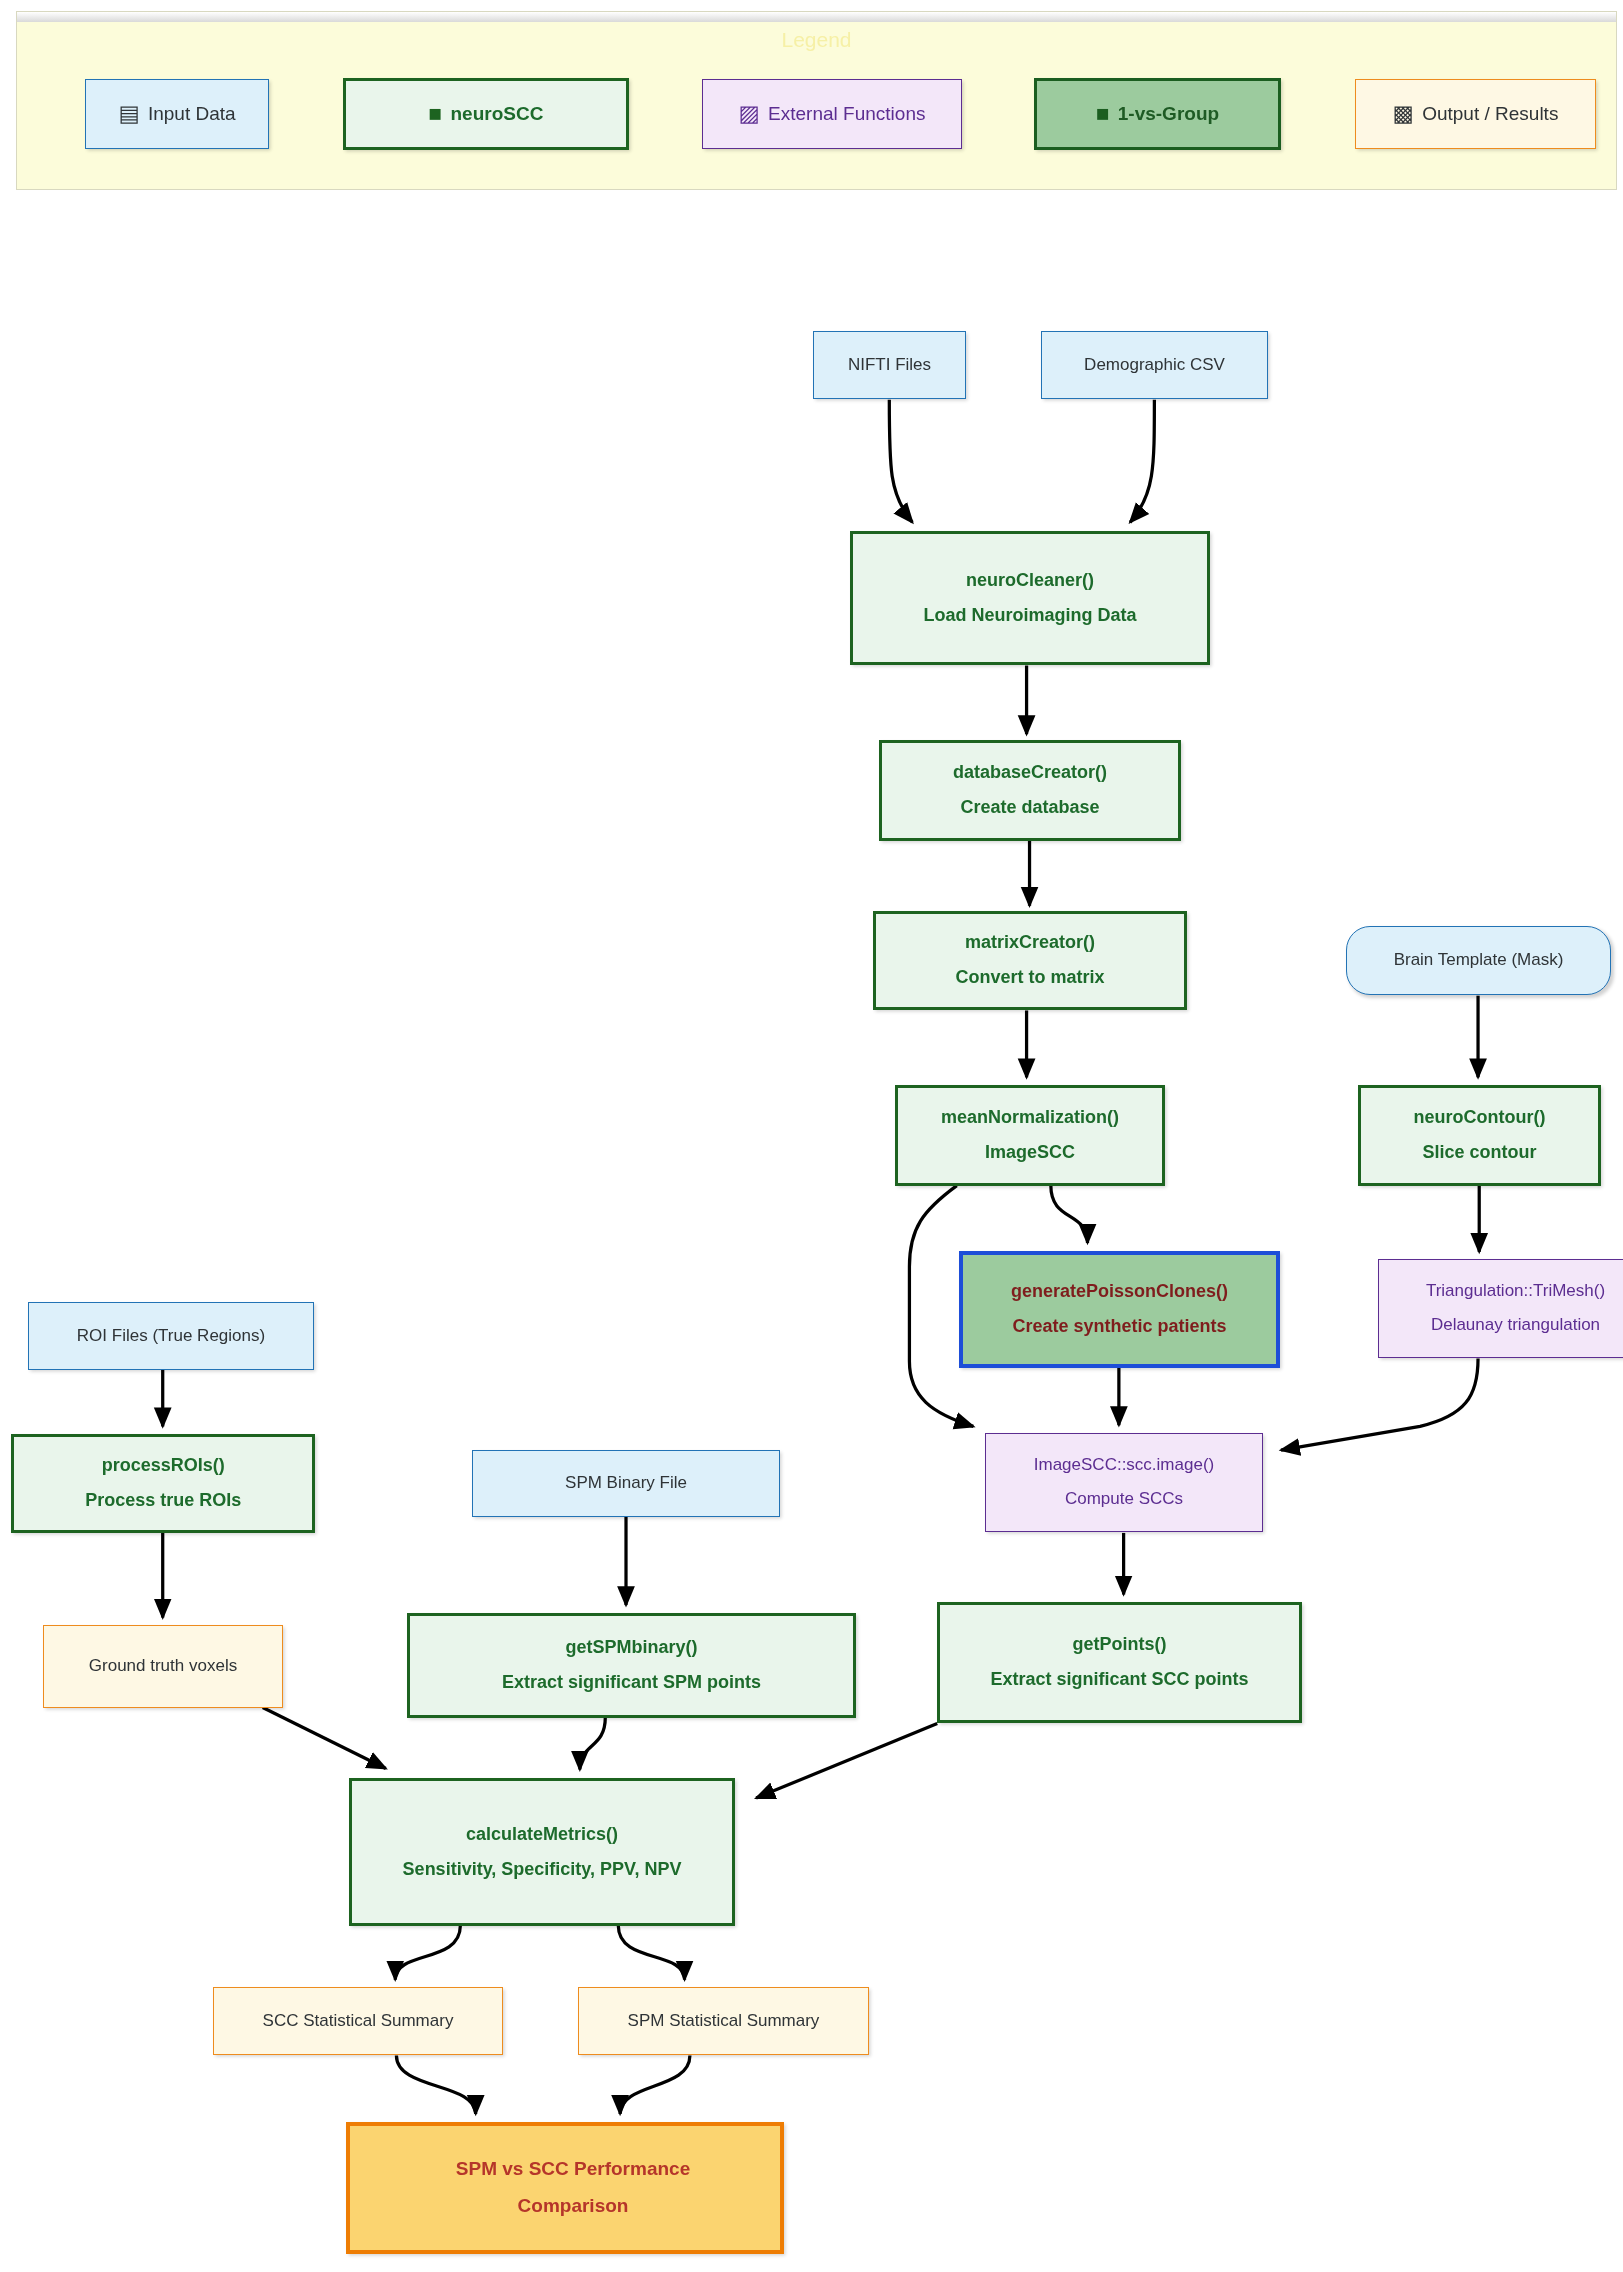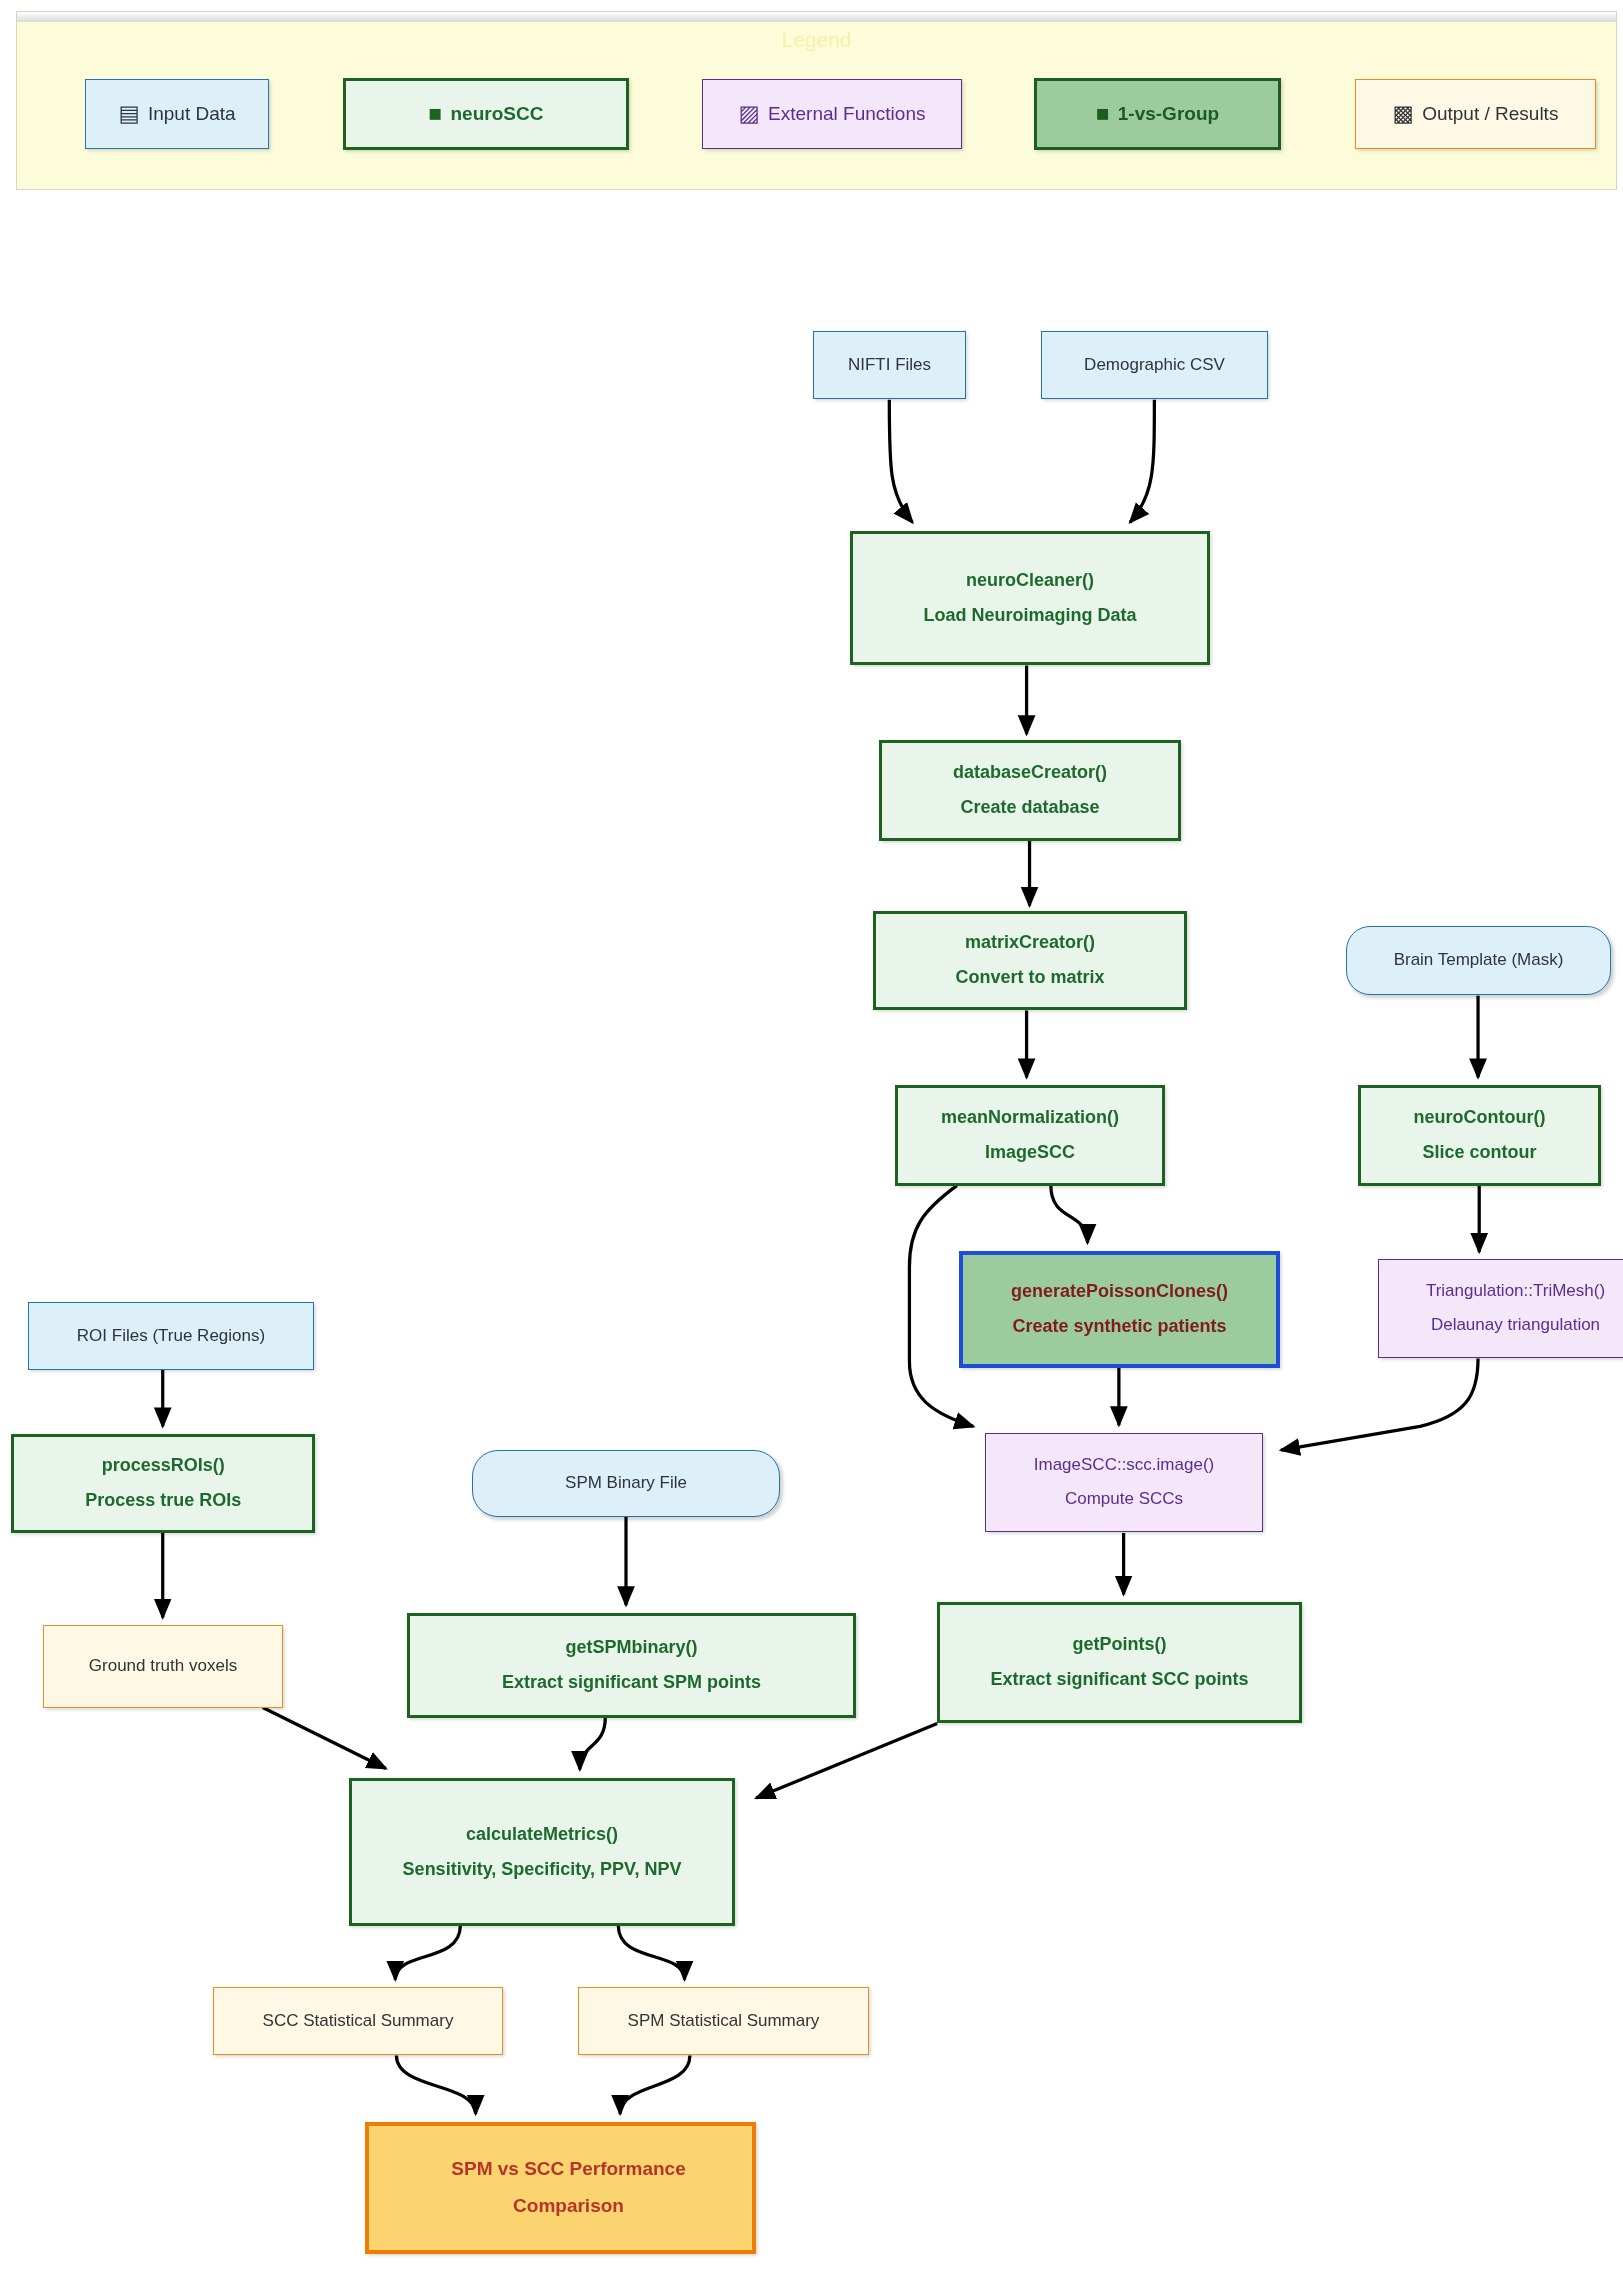--- a/index.html
+++ b/index.html
@@ -138,21 +138,21 @@
     <span class="ln">Triangulation::TriMesh()</span>
     <span class="ln">Delaunay triangulation</span>
   </div>
   <div class="node n-input" style="left:28px;top:1274px;width:286px;height:68px;margin-top:28px;">
     <span class="ln">ROI Files (True Regions)</span>
   </div>
   <div class="node n-core" style="left:11.2px;top:1434px;width:304px;height:99px;">
     <span class="ln">processROIs()</span>
     <span class="ln">Process true ROIs</span>
   </div>
-  <div class="node n-input" style="left:472px;top:1450px;width:308px;height:67px;border-radius:26px;">
+  <div class="node n-input" style="left:472px;top:1450px;width:308px;height:67px;">
     <span class="ln">SPM Binary File</span>
   </div>
   <div class="node n-ext" style="left:985px;top:1433px;width:278px;height:99px;">
     <span class="ln">ImageSCC::scc.image()</span>
     <span class="ln">Compute SCCs</span>
   </div>
   <div class="node n-output" style="left:43px;top:1625px;width:240px;height:83px;">
     <span class="ln">Ground truth voxels</span>
   </div>
   <div class="node n-core" style="left:407px;top:1613px;width:449px;height:105px;">
@@ -166,19 +166,19 @@
   <div class="node n-core" style="left:349px;top:1778px;width:386px;height:148px;">
     <span class="ln">calculateMetrics()</span>
     <span class="ln">Sensitivity, Specificity, PPV, NPV</span>
   </div>
   <div class="node n-output" style="left:213px;top:1987px;width:290px;height:68px;">
     <span class="ln">SCC Statistical Summary</span>
   </div>
   <div class="node n-output" style="left:578px;top:1987px;width:291px;height:68px;">
     <span class="ln">SPM Statistical Summary</span>
   </div>
-  <div class="node n-final" style="left:365px;top:2122px;width:391px;height:132px;padding-left:16px;">
+  <div class="node n-final" style="left:346px;top:2122px;width:438px;height:132px;padding-left:16px;">
     <span class="ln">SPM vs SCC Performance</span>
     <span class="ln">Comparison</span>
   </div>
 
 </div>
 
 
 </body></html>

